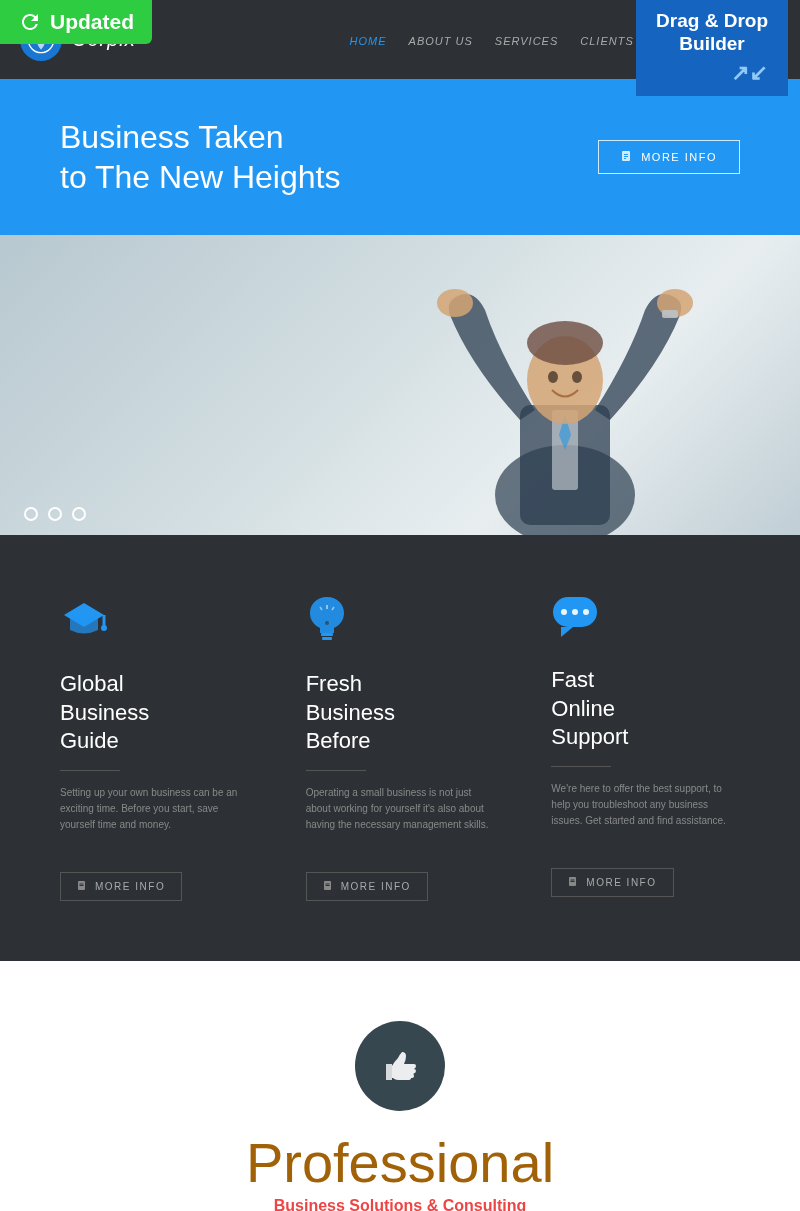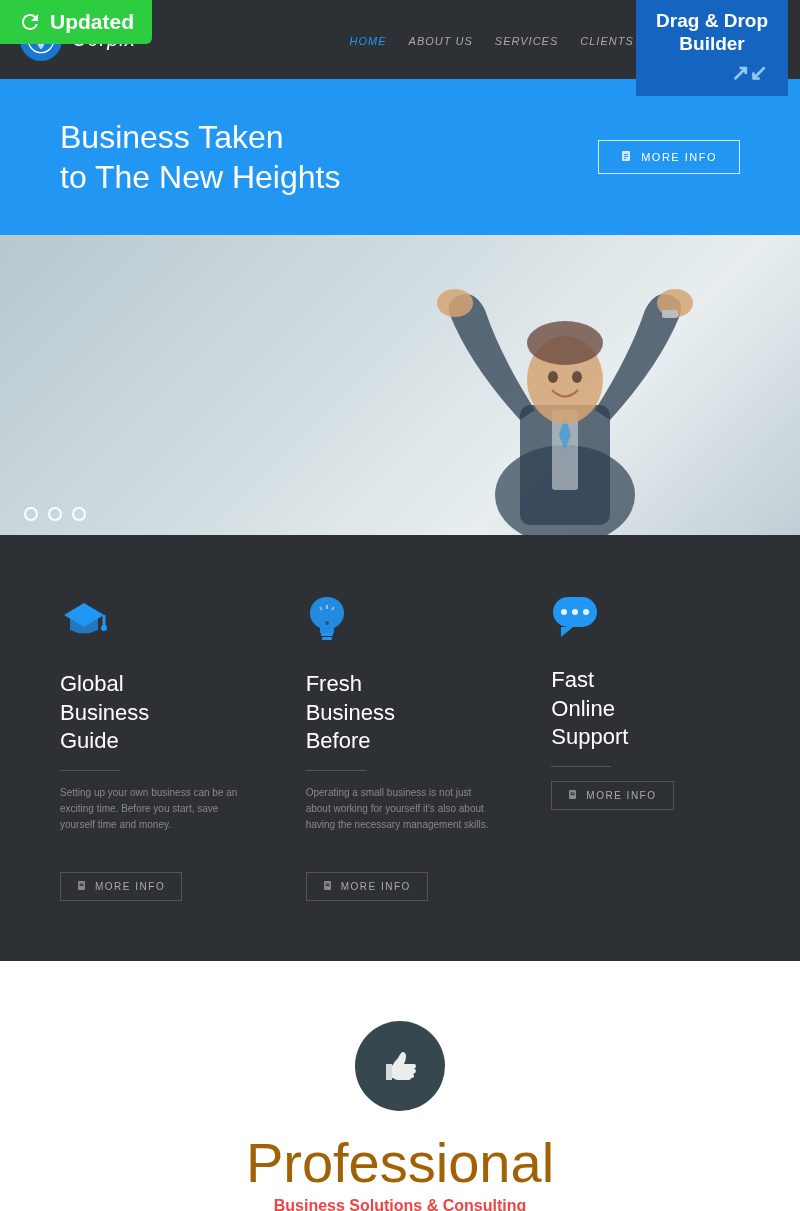--- a/index.html
+++ b/index.html
@@ -385,20 +385,21 @@
           <circle cx="24" cy="17" r="3" fill="white" opacity="0.9"></circle>
           <circle cx="35" cy="17" r="3" fill="white" opacity="0.9"></circle>
         </svg>
       </div>
       <div class="feature-title">
         <span>Fast</span><br>
         <span>Online</span><br>
         <span>Support</span>
       </div>
       <div class="feature-divider"></div>
+      <div class="feature-desc">We're here to offer the best support, to help you troubleshoot any business issues. Get started and find assistance.</div>
       <button class="feature-btn">
         <svg width="10" height="10" viewBox="0 0 10 10">
             <rect x="1" y="0" width="7" height="9" rx="1" fill="#888"></rect>
             <rect x="2.5" y="2.5" width="4" height="1" fill="#2d3135"></rect>
             <rect x="2.5" y="4" width="4" height="1" fill="#2d3135"></rect>
           </svg>
         <span>MORE INFO</span>
       </button>
     </div>
   </div>

